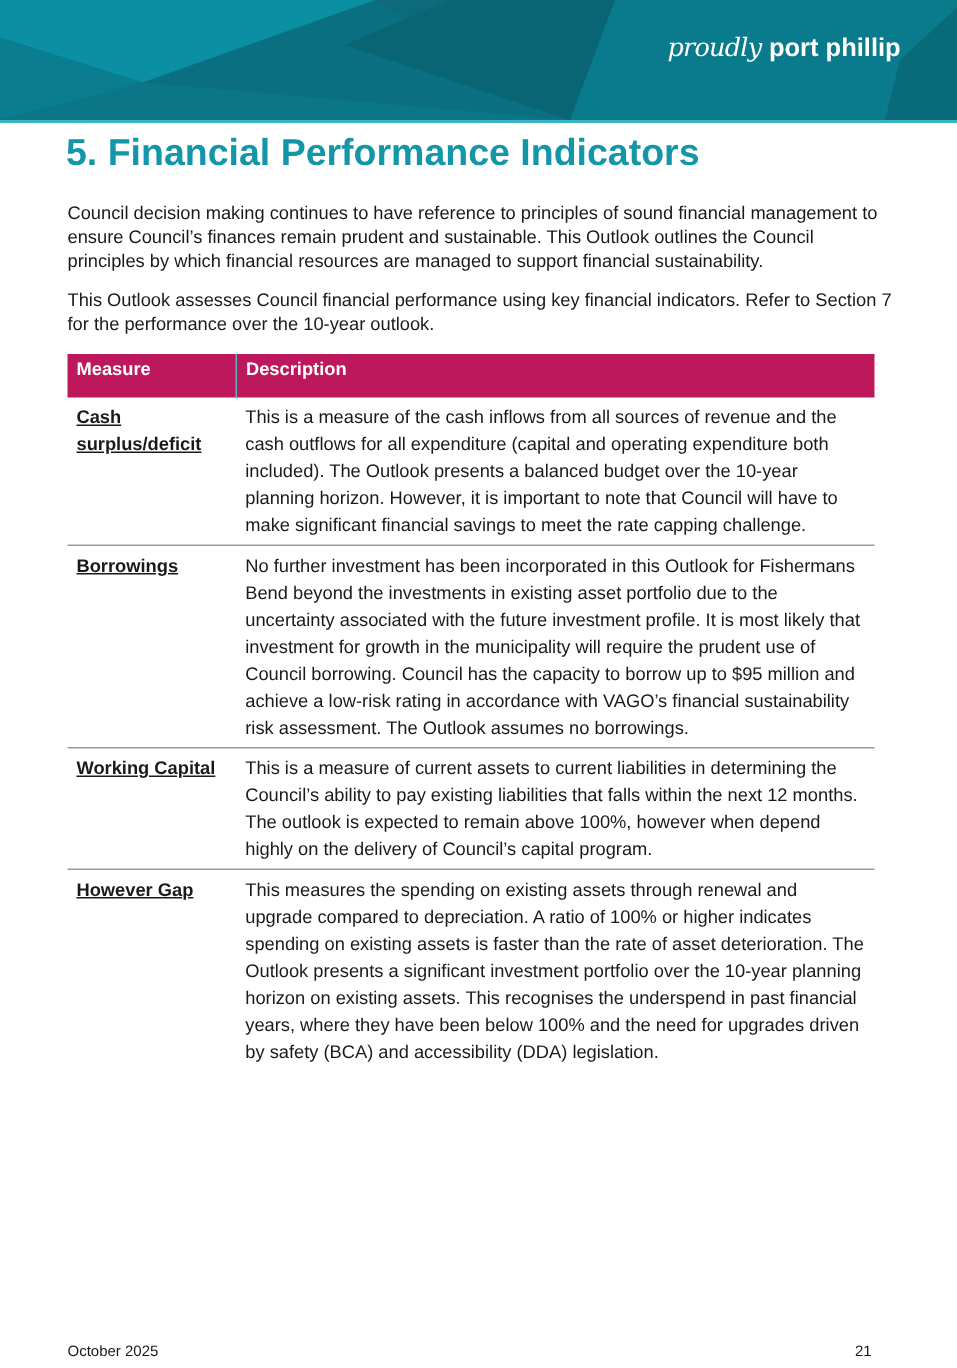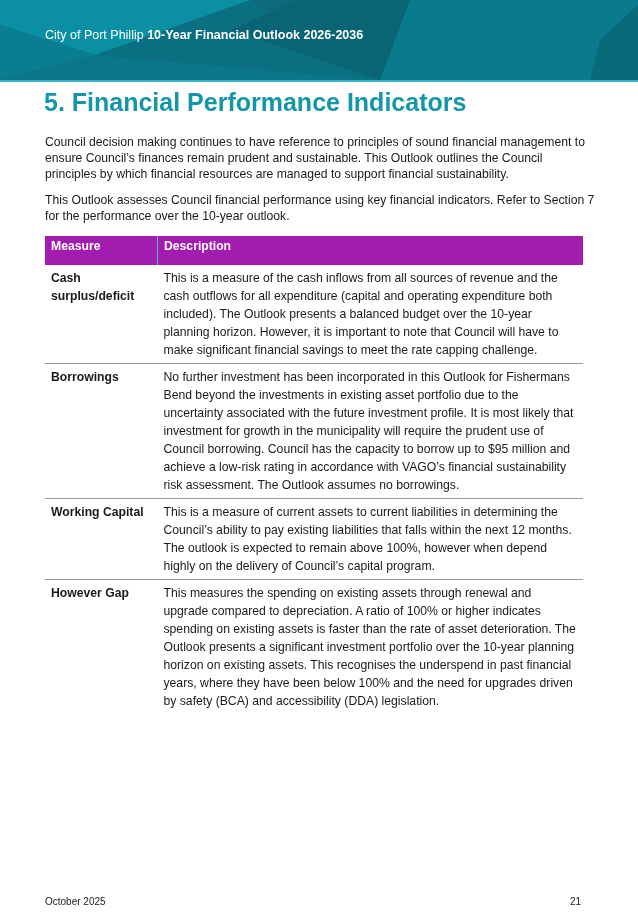--- a/index.html
+++ b/index.html
@@ -39,52 +39,52 @@
       position: absolute; left: 45px; width: 550px; margin: 0;
       font-size: 12.2px; line-height: 16px; color: #1a1a1a;
     }
     .p1 { top: 134px; }
     .p2 { top: 192px; }
     table {
       position: absolute; left: 45px; top: 236px; width: 538px;
       border-collapse: collapse; font-size: 12.2px; line-height: 18px;
     }
     th {
-      background: #a21caf; color: #fff; text-align: left; font-weight: bold;
+      background: #be185d; color: #fff; text-align: left; font-weight: bold;
       padding: 1px 6px 10px 6px; vertical-align: top; height: 18px;
     }
     th.c1 { width: 100px; border-right: 1px solid #5cb5c2; }
     td {
       vertical-align: top; padding: 4px 6px 4px 6px;
       border-bottom: 1px solid #9a9a9a;
     }
-    td.measure { font-weight: bold; padding-right: 4px; }
+    td.measure { font-weight: bold; padding-right: 4px; text-decoration: underline; }
     tr:last-child td { border-bottom: none; }
     .footer {
       position: absolute; top: 896px; font-size: 10px; color: #1a1a1a;
     }
     .f-left { left: 45px; }
     .f-right { left: 570px; }
   </style>
 </head>
 <body>
 
 <div class="banner">
   <svg width="638" height="80">
     <polygon points="0,0 250,0 95,55 0,25" fill="#0b8fa3"></polygon>
     <polygon points="0,25 95,55 0,80" fill="#0a7e90"></polygon>
     <polygon points="95,55 380,80 0,80" fill="#0a7688"></polygon>
     <polygon points="250,0 420,0 300,30" fill="#0c6a7a"></polygon>
     <polygon points="300,0 410,0 380,80 230,30" fill="#096473"></polygon>
     <polygon points="410,0 638,0 638,80 380,80" fill="#0a7a8d"></polygon>
     <polygon points="600,40 638,5 638,80 590,80" fill="#096a7a"></polygon>
   </svg>
-  <div class="banner-title">
-    <span>City of Port Phillip</span>
-    <b>10-Year Financial Outlook 2026-2036</b>
+  <div class="logo">
+    <span class="logo-script">proudly</span>
+    <span class="logo-bold">port phillip</span>
   </div>
 </div>
 <div class="banner-rule"></div>
 
 <h1>5. Financial Performance Indicators</h1>
 
 <p class="para p1">Council decision making continues to have reference to principles of sound financial management to ensure Council’s finances remain prudent and sustainable. This Outlook outlines the Council principles by which financial resources are managed to support financial sustainability.</p>
 <p class="para p2">This Outlook assesses Council financial performance using key financial indicators. Refer to Section 7 for the performance over the 10-year outlook.</p>
 
 <table>

